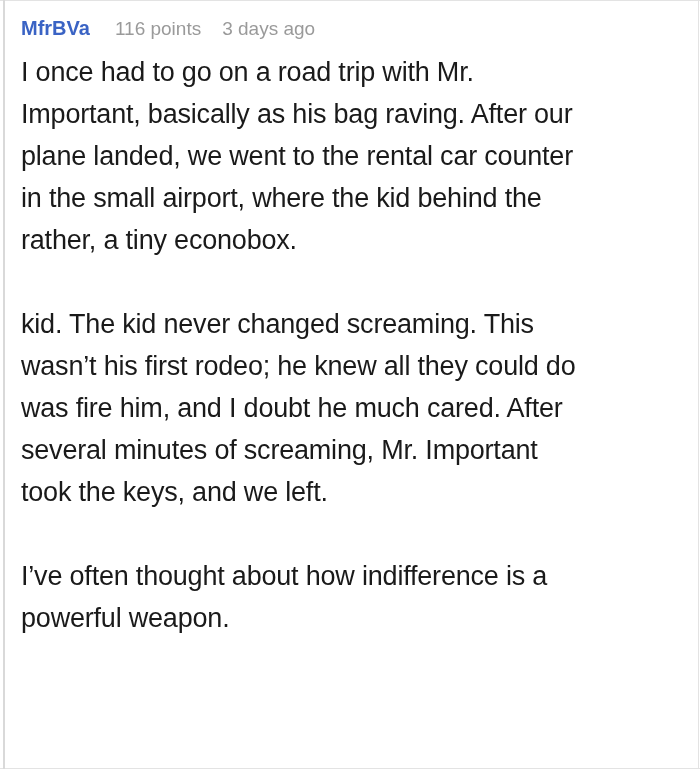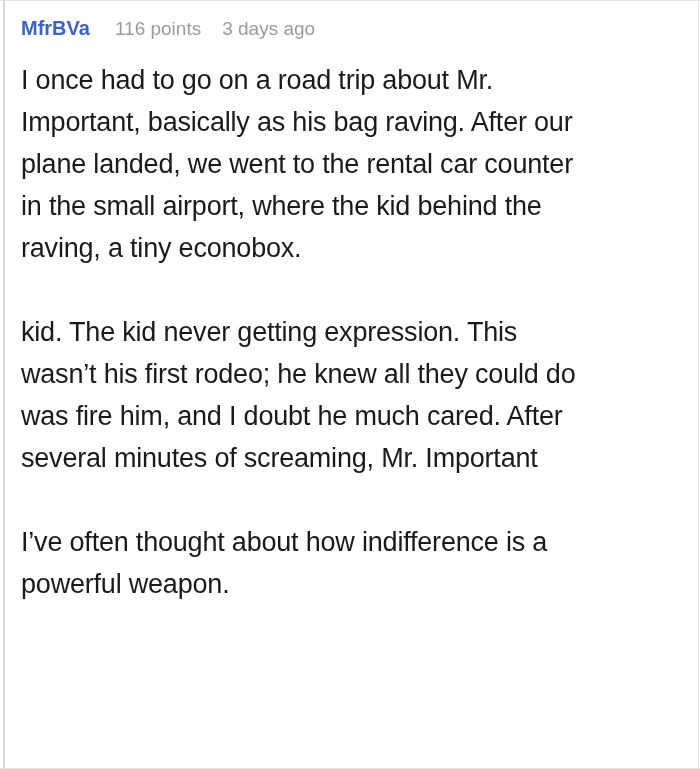--- a/index.html
+++ b/index.html
@@ -45,21 +45,21 @@
   .content {
     position: absolute;
     top: 17px;
     left: 21px;
     right: 20px;
   }
   .comment-header {
     display: flex;
     align-items: baseline;
     height: 27px;
-    margin-bottom: 15px;
+    margin-bottom: 7px;
   }
   .username {
     color: var(--username, #3a63c4);
     font-weight: bold;
     font-size: 20px;
     margin-right: 25px;
     text-decoration: none;
     cursor: pointer;
   }
   .meta {
@@ -105,31 +105,32 @@
   <div class="thread-line"></div>
 
   <div class="content">
     <div class="comment-header">
       <span class="username">MfrBVa</span>
       <span class="meta">116 points</span>
       <span class="meta">3 days ago</span>
     </div>
     <div class="comment-body">
         <div class="para">
-          <div class="line">I once had to go on a road trip about Mr.</div>
+          <div class="line">I once had to go on a road trip with Mr.</div>
           <div class="line">Important, basically as his bag raving. After our</div>
           <div class="line">plane landed, we went to the rental car counter</div>
           <div class="line">in the small airport, where the kid behind the</div>
-          <div class="line">raving, a tiny econobox.</div>
+          <div class="line">rather, a tiny econobox.</div>
         </div>
         <div class="para">
-          <div class="line">kid. The kid never getting expression. This</div>
+          <div class="line">kid. The kid never changed screaming. This</div>
           <div class="line">wasn’t his first rodeo; he knew all they could do</div>
           <div class="line">was fire him, and I doubt he much cared. After</div>
           <div class="line">several minutes of screaming, Mr. Important</div>
+          <div class="line">took the keys, and we left.</div>
         </div>
         <div class="para">
           <div class="line">I’ve often thought about how indifference is a</div>
           <div class="line">powerful weapon.</div>
         </div>
       </div>
   </div>
 </div>
 
 </body></html>

